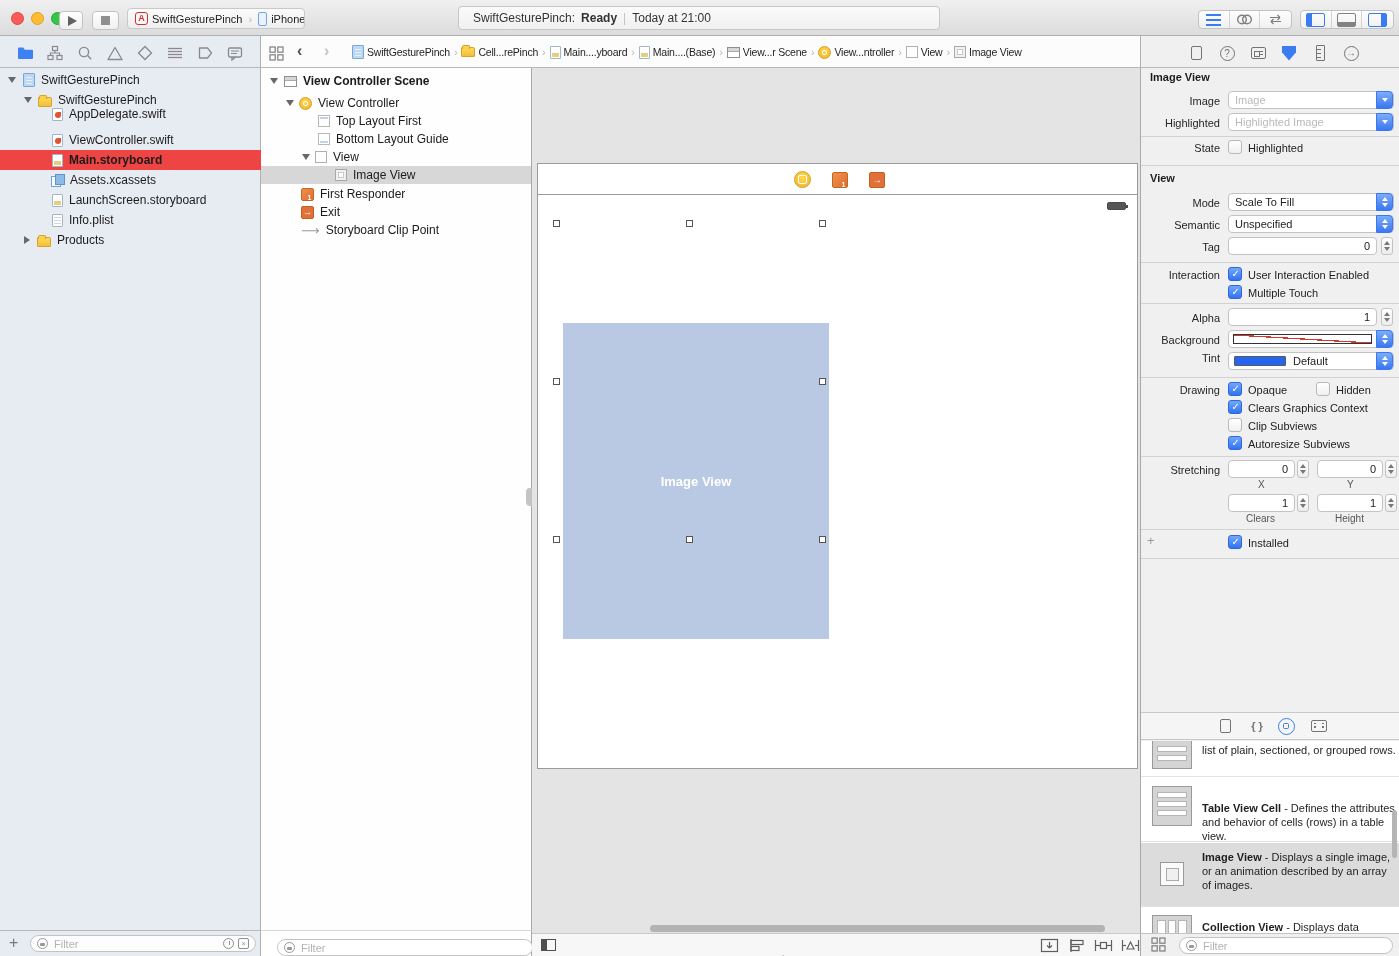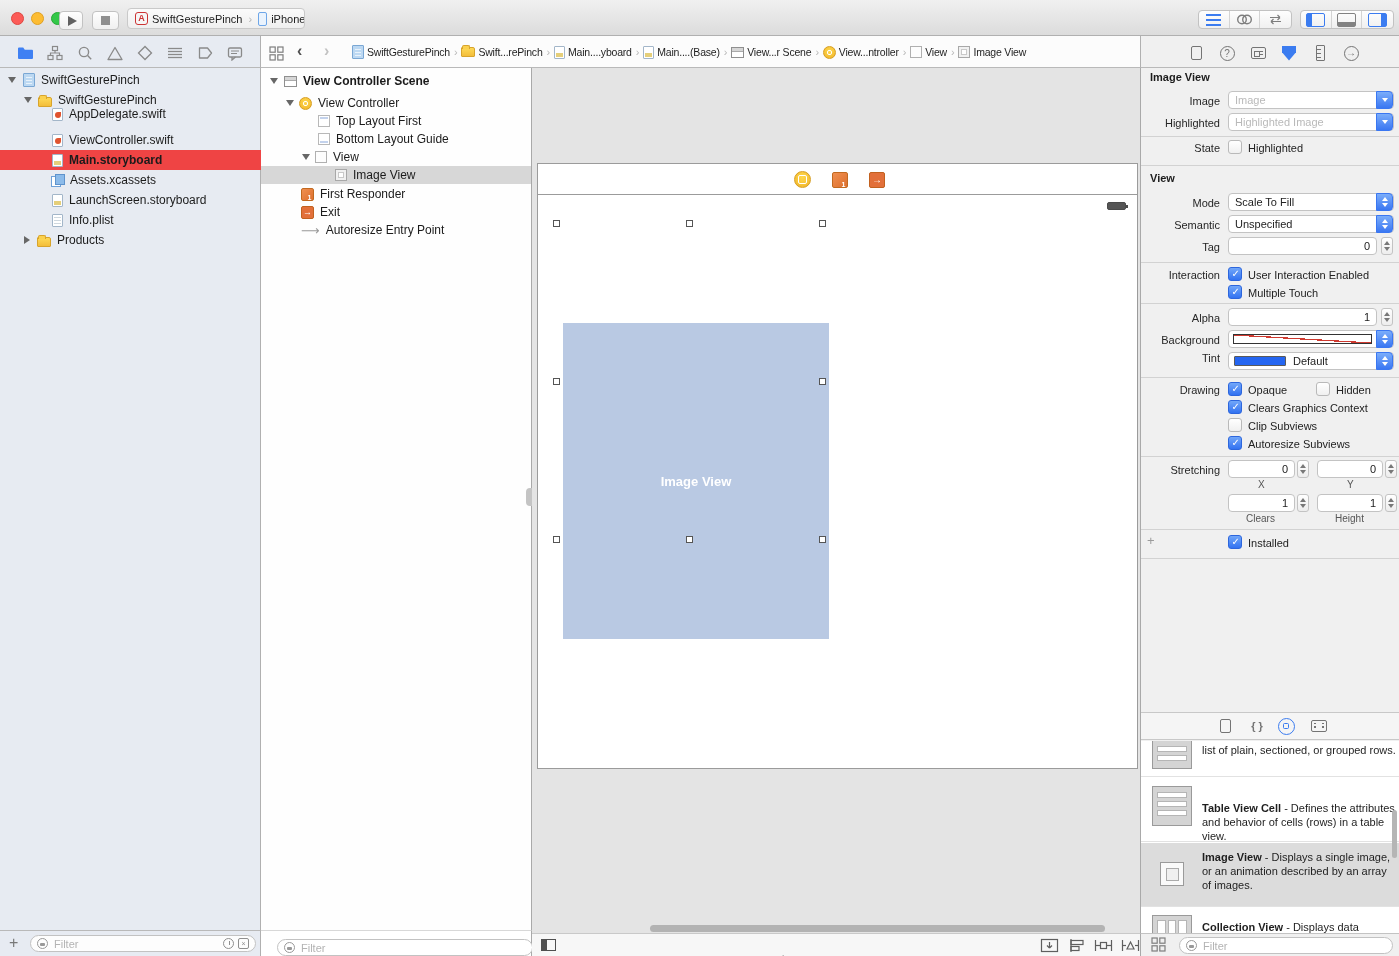--- a/index.html
+++ b/index.html
@@ -215,20 +215,26 @@
     </div>
 
   <div class="scheme">
     <span class="appicon">A</span>
     <span>SwiftGesturePinch</span>
     <span class="crumb-sep">›</span>
     <span class="iphone"></span>
     <span>iPhone 6s Plus</span>
   </div>
 
+  <div class="statuspill">
+    <span>SwiftGesturePinch:</span>
+    <b>Ready</b>
+    <span style="color:#c0c0c0">|</span>
+    <span>Today at 21:00</span>
+  </div>
 
   <div class="seg" style="left:1198px;width:94px">
     <div>
         <span class="edlines"></span>
       </div>
     <div>
       <svg class="gic" width="17" height="13" viewBox="0 0 17 13">
         <circle cx="6" cy="6.5" r="4.3" fill="none" stroke="#7e7e7e" stroke-width="1.4"></circle>
         <circle cx="11" cy="6.5" r="4.3" fill="none" stroke="#7e7e7e" stroke-width="1.4"></circle>
         </svg>
@@ -326,21 +332,21 @@
 <span class="abs" style="left:324px;top:42px;font-size:16px;color:#c2c2c2;font-weight:bold">›</span>
 
 <div class="jumpbar">
   <span class="crumb">
       <span class="ic-proj"></span>
       <span>SwiftGesturePinch</span>
     </span>
     <span class="jsep">›</span>
   <span class="crumb">
       <span class="ic-folder" style="margin-top:0"></span>
-      <span>Swift...rePinch</span>
+      <span>Cell...rePinch</span>
     </span>
     <span class="jsep">›</span>
   <span class="crumb">
       <span class="fi sb"></span>
       <span>Main....yboard</span>
     </span>
     <span class="jsep">›</span>
   <span class="crumb">
       <span class="fi sb"></span>
       <span>Main....(Base)</span>
@@ -512,21 +518,21 @@
 <div class="orow" style="top:203px">
   <span style="width:40px"></span>
     <span class="oc-exit">→</span>
   <span style="width:6px"></span>
     <span>Exit</span>
 </div>
 <div class="orow" style="top:221px">
   <span style="width:40px"></span>
     <span style="color:#9a9a9a;font-size:13px">⟶</span>
   <span style="width:6px"></span>
-    <span>Autoresize Entry Point</span>
+    <span>Storyboard Clip Point</span>
 </div>
 
 <div class="outbottom">
   <div class="filter" style="left:8px;top:4px;width:256px;position:relative;margin-left:8px;margin-top:4px">
     <span class="ic-filt"></span>
     <input placeholder="Filter" style="">
   </div>
 </div>
 <div class="nub"></div>
 

